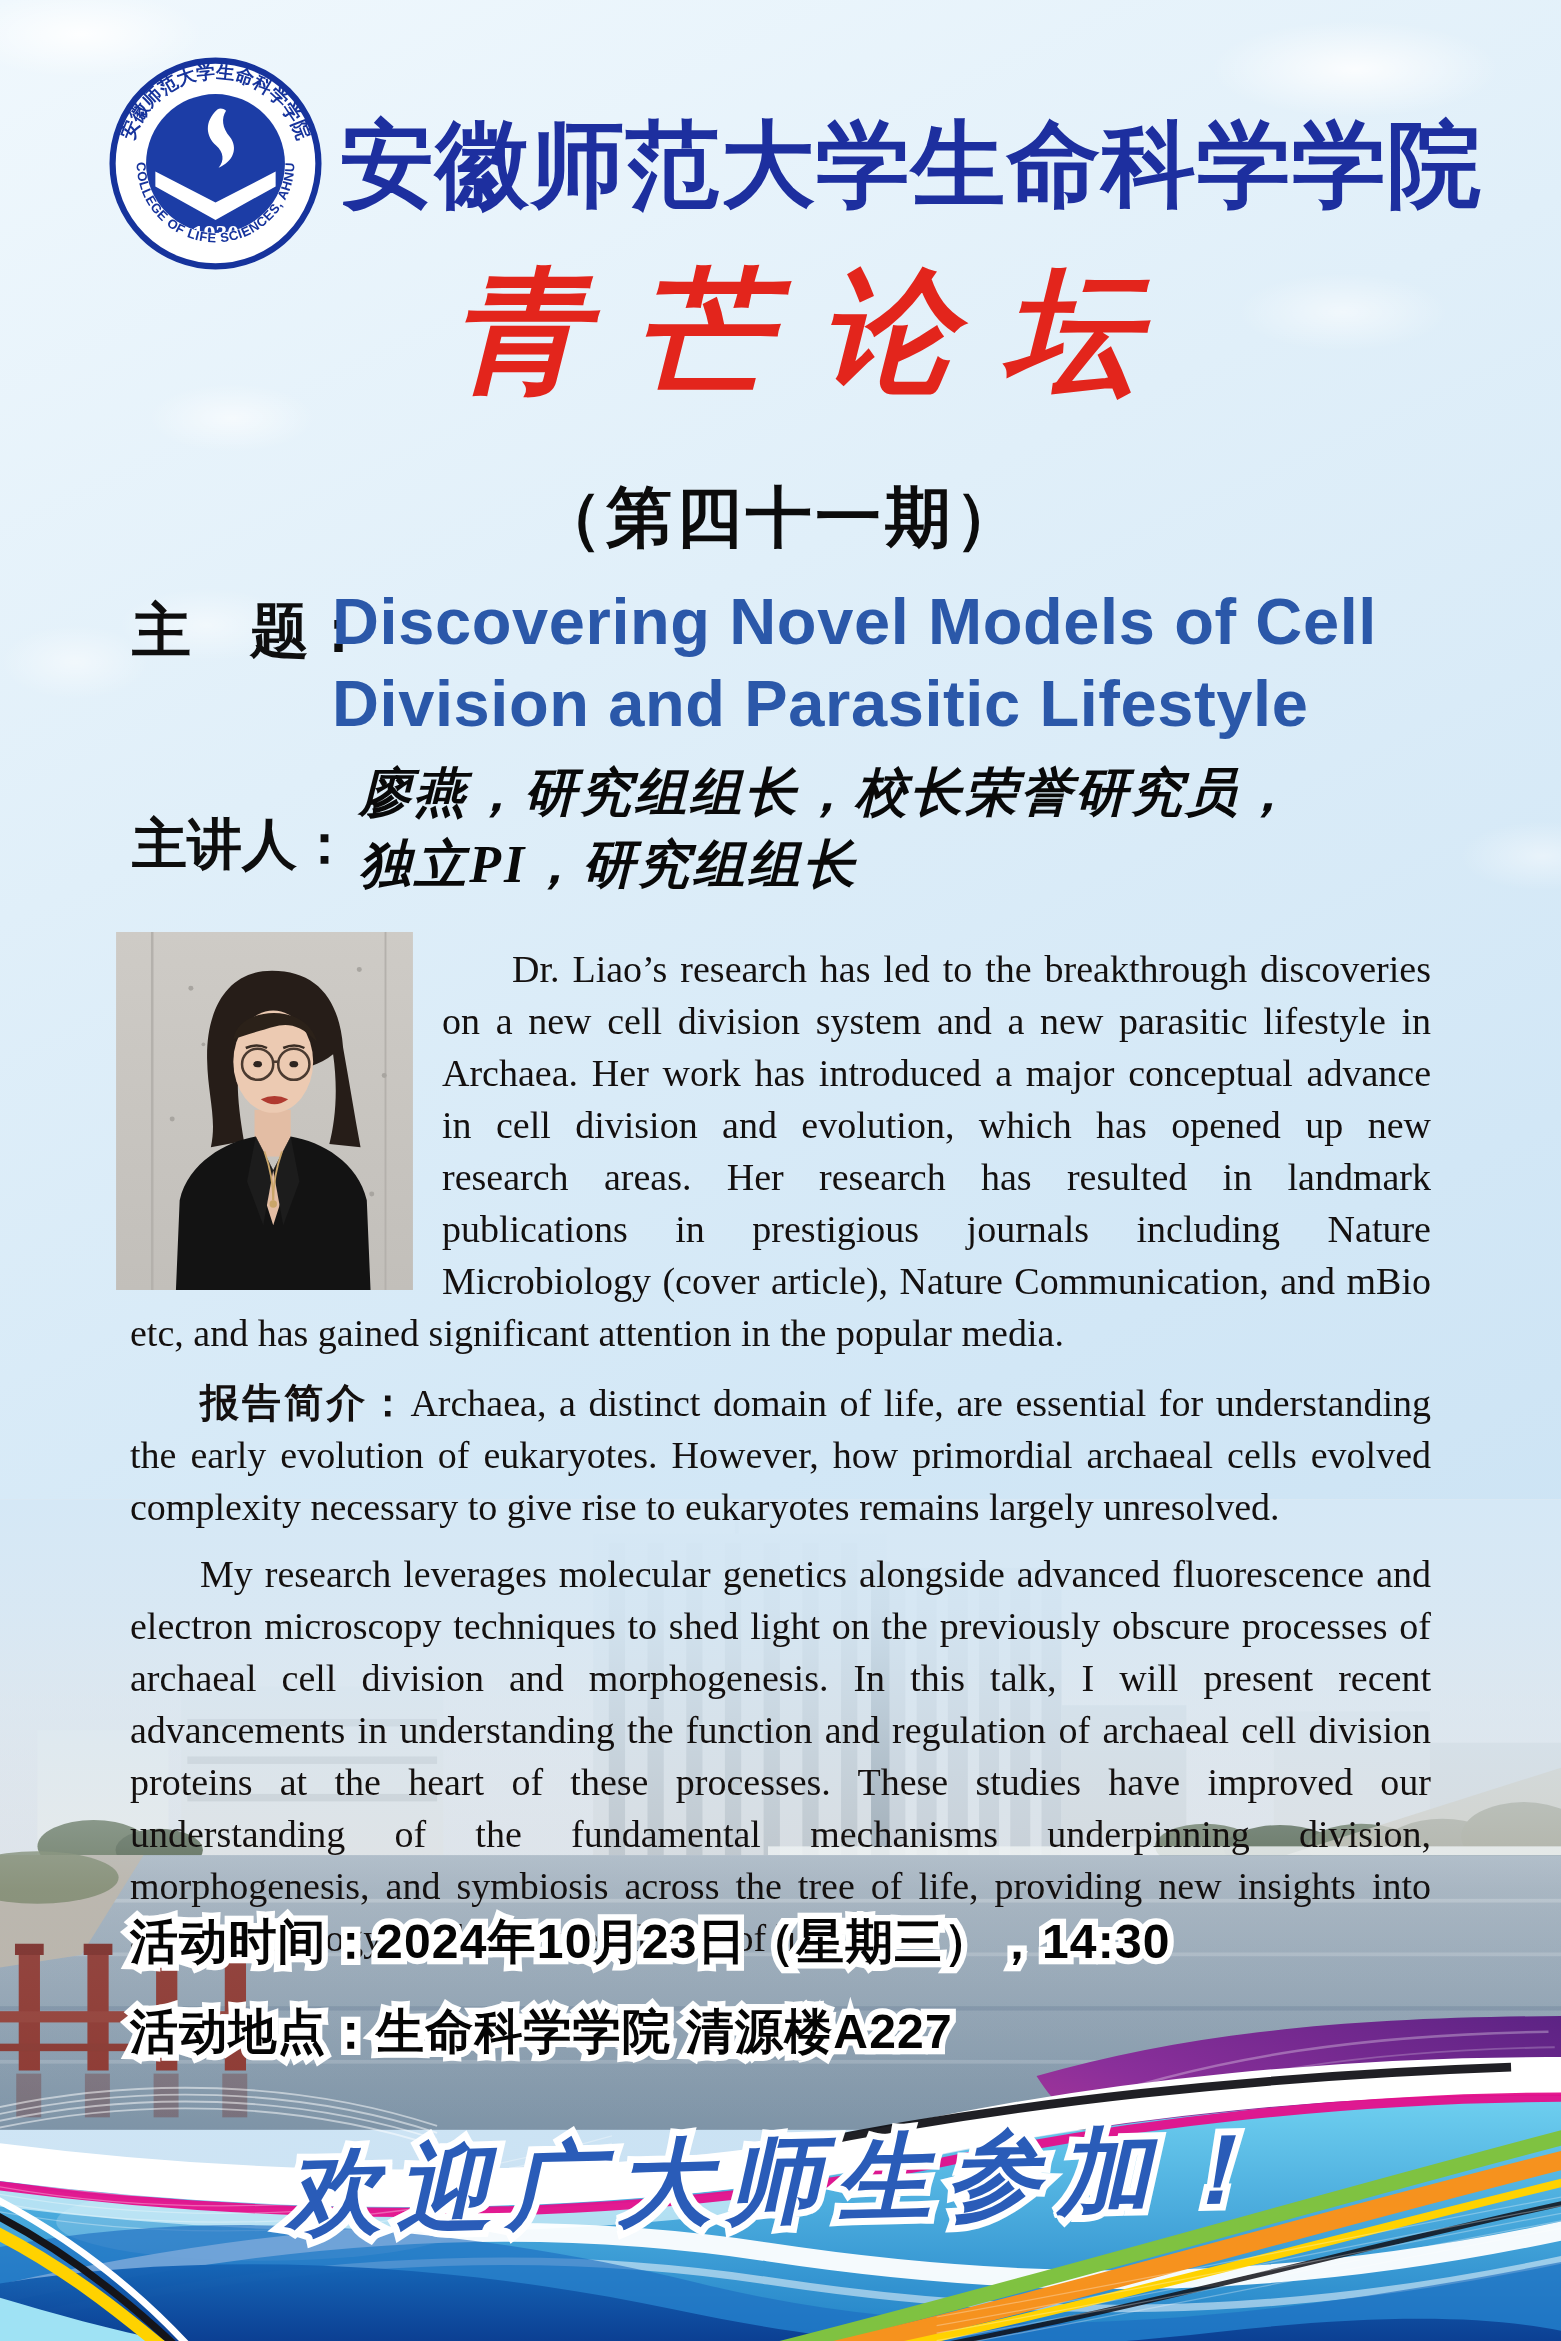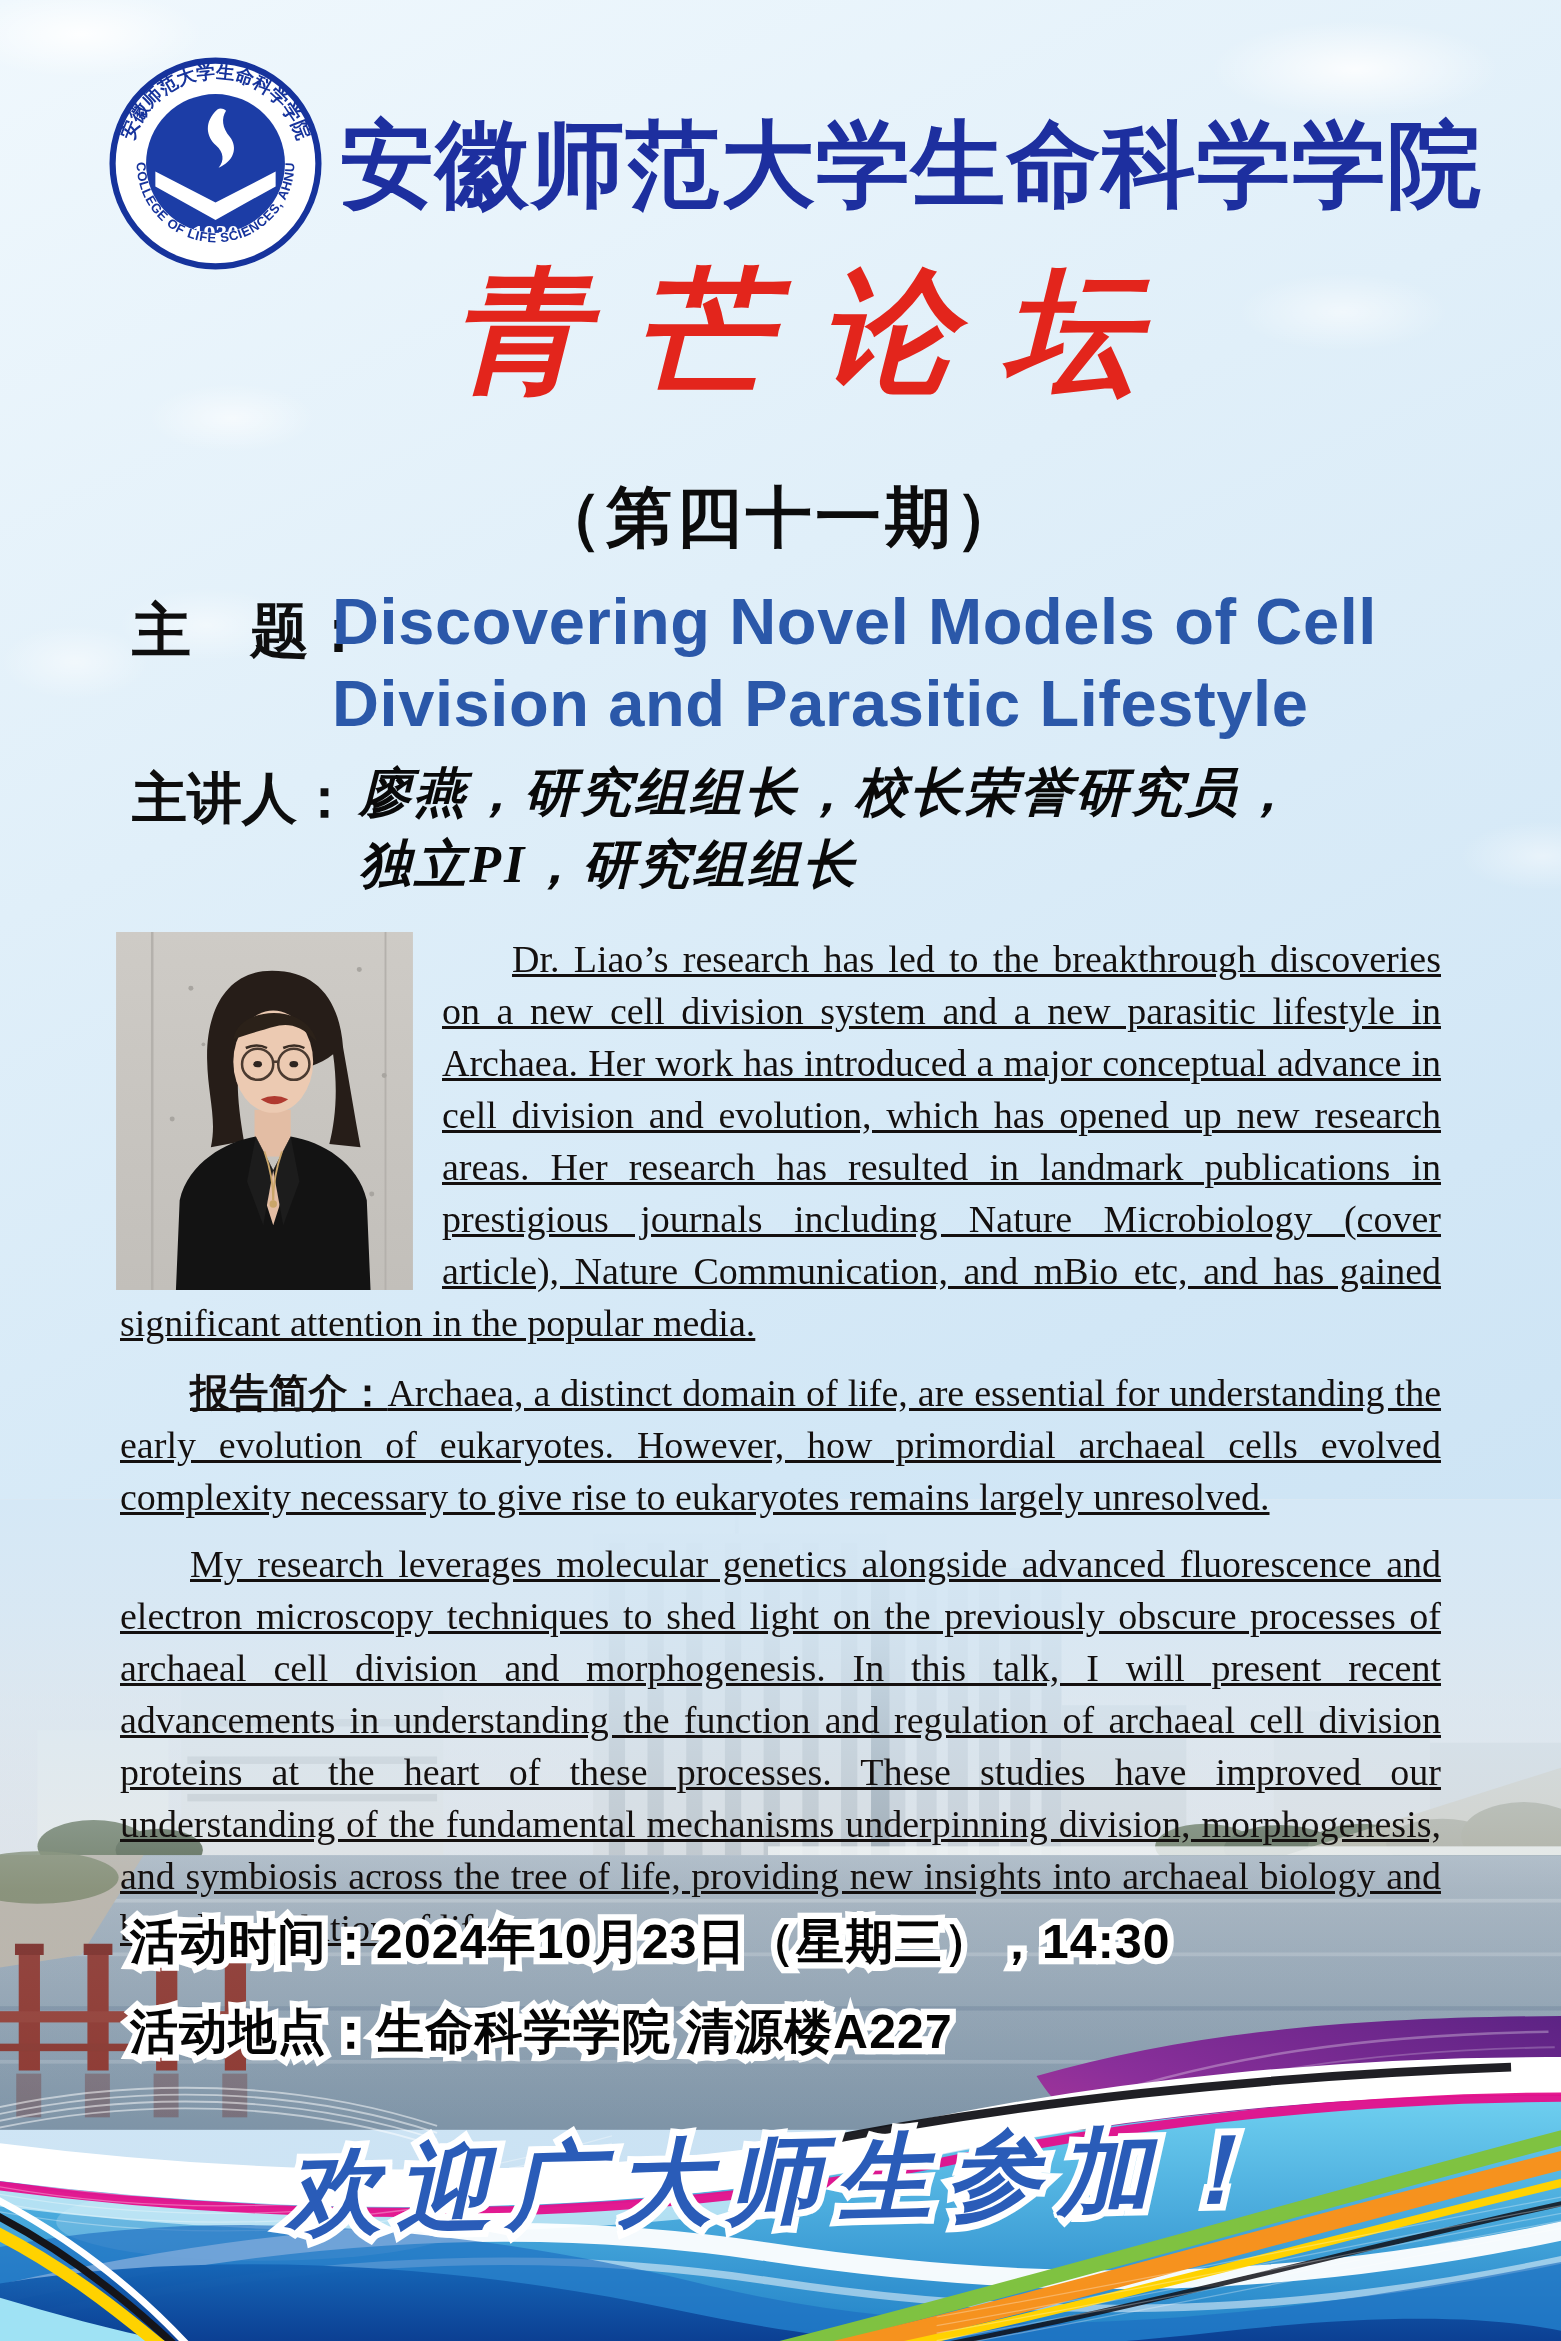--- a/index.html
+++ b/index.html
@@ -24,28 +24,28 @@
   #forum-title{left:0;top:259px;width:1561px;padding-left:78px;box-sizing:border-box;text-align:center;
     font-family:"Liberation Serif",serif;font-weight:900;font-style:italic;
     font-size:135px;line-height:1.1;letter-spacing:49px;color:#e3251c;white-space:nowrap;}
   #issue{left:0;top:437px;width:1561px;text-align:center;font-weight:900;
     font-size:66px;letter-spacing:3.7px;color:#0c0c0c;margin-top:36px;}
   
   .fieldlabel{font-weight:900;color:#0e0e0e;white-space:nowrap;}
   #topic-label{left:132px;top:592px;font-size:59px;}
   #topic-title{left:332px;top:581px;width:1112px;font-weight:900;color:#2b58a9;
     font-size:65px;line-height:82px;letter-spacing:0.6px;}
-  #speaker-label{left:132px;top:762px;font-size:55px;}
+  #speaker-label{left:132px;top:808px;font-size:55px;}
   #speaker-text{left:359px;top:757px;width:1112px;font-family:"Liberation Serif",serif;
     font-style:italic;font-weight:700;font-size:52px;line-height:72px;letter-spacing:3.1px;color:#090909;}
   
   #bio-block{left:116px;top:929px;width:1329px;font-family:"Liberation Serif",serif;
     font-size:38px;line-height:52px;color:#14100f;text-align:justify;}
   #speaker-photo{float:left;width:297px;height:358px;margin:2.5px 29px 7.5px 0;display:block;}
-  #bio-block p{margin:4px;text-indent:70px;text-decoration:underline;}
+  #bio-block p{margin:14px;text-indent:70px;}
   #bio-block p.abstract1{margin-top:17.5px;}
   #bio-block p.abstract2{margin-top:15px;}
   .abstract-label{font-family:"Liberation Sans",sans-serif;font-weight:900;font-size:39px;}
   
   #campus{left:0;top:1499px;width:1561px;height:631px;}
   .event-line{position:absolute;white-space:nowrap;font-weight:700;font-size:48px;letter-spacing:1.2px;z-index:5;}
   .event-line .stroke{position:absolute;left:0;top:0;color:#fff;-webkit-text-stroke:12.5px #ffffff;
     text-shadow:2.5px 0 #fff,-2.5px 0 #fff,0 2.5px #fff,0 -2.5px #fff,1.9px 1.9px #fff,-1.9px 1.9px #fff,1.9px -1.9px #fff,-1.9px -1.9px #fff;}
   .event-line .fill{position:relative;color:#050505;}
   #event-time{left:130px;top:1910px;}

